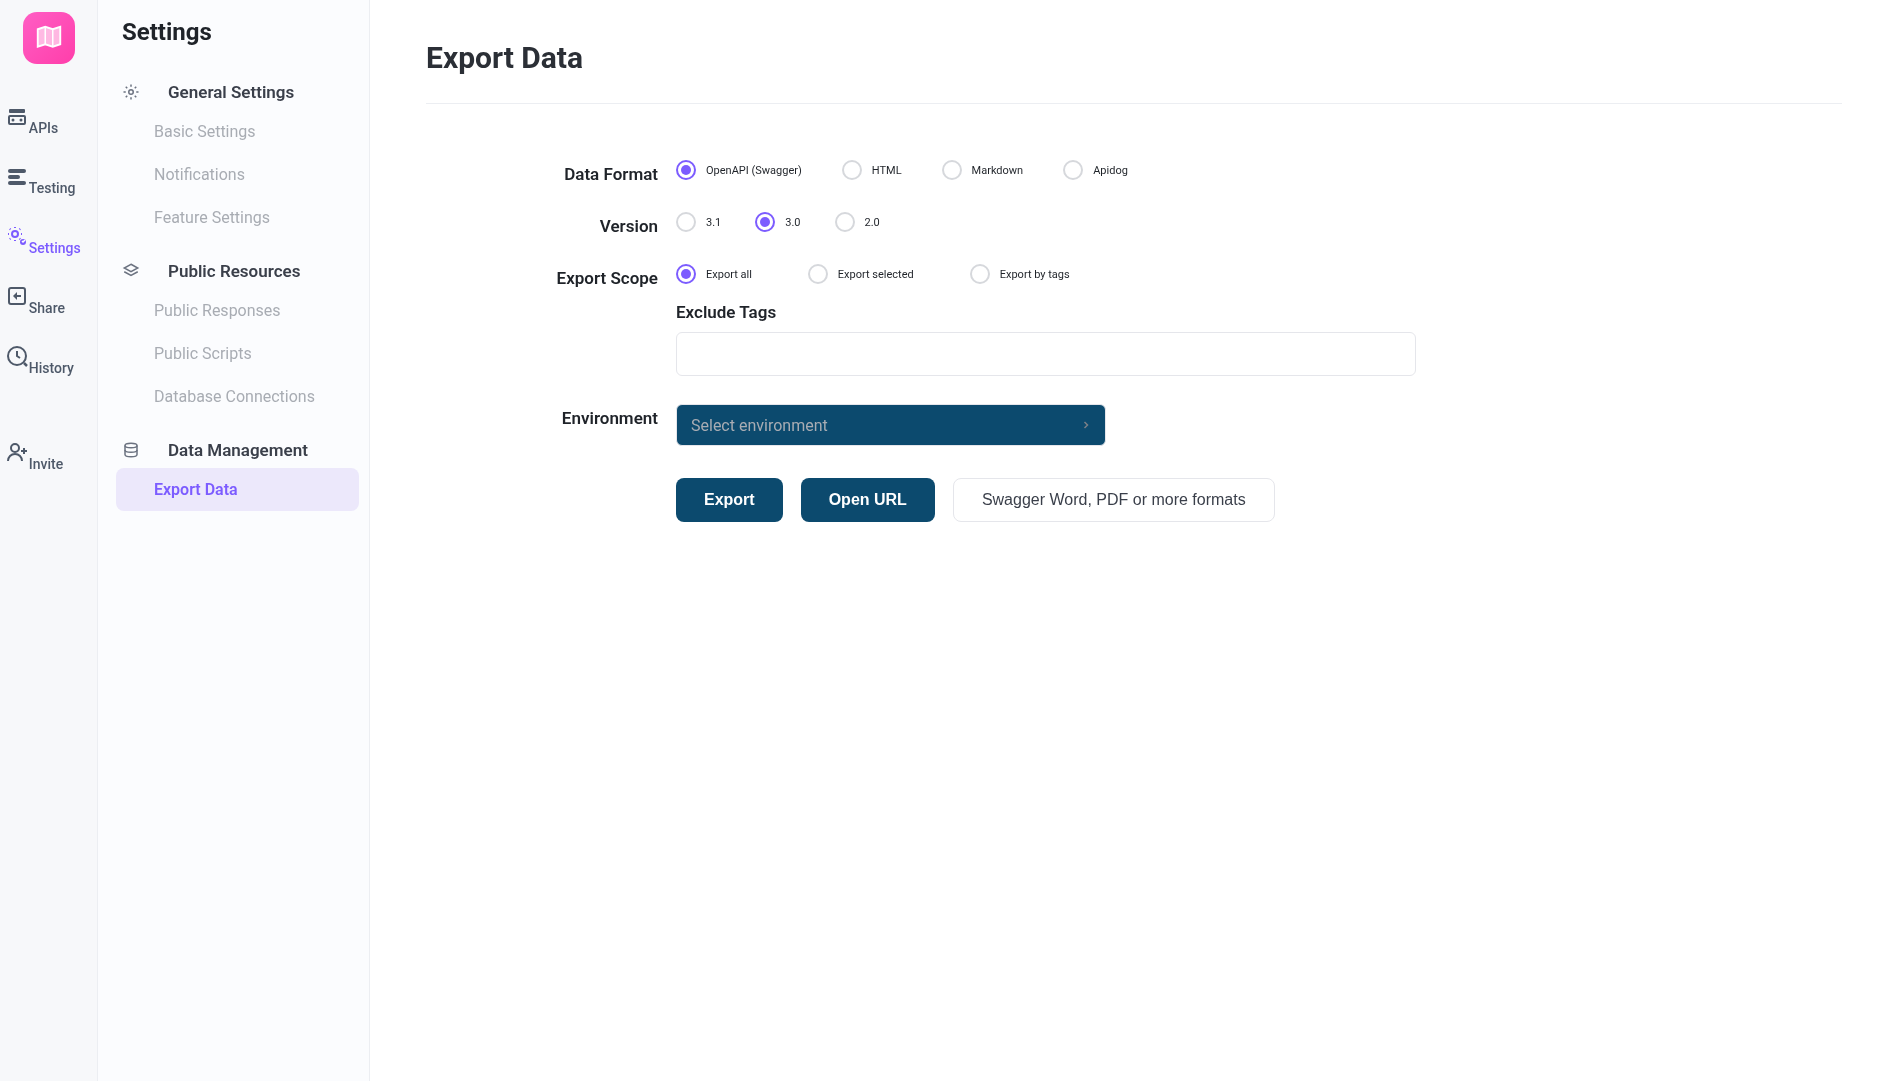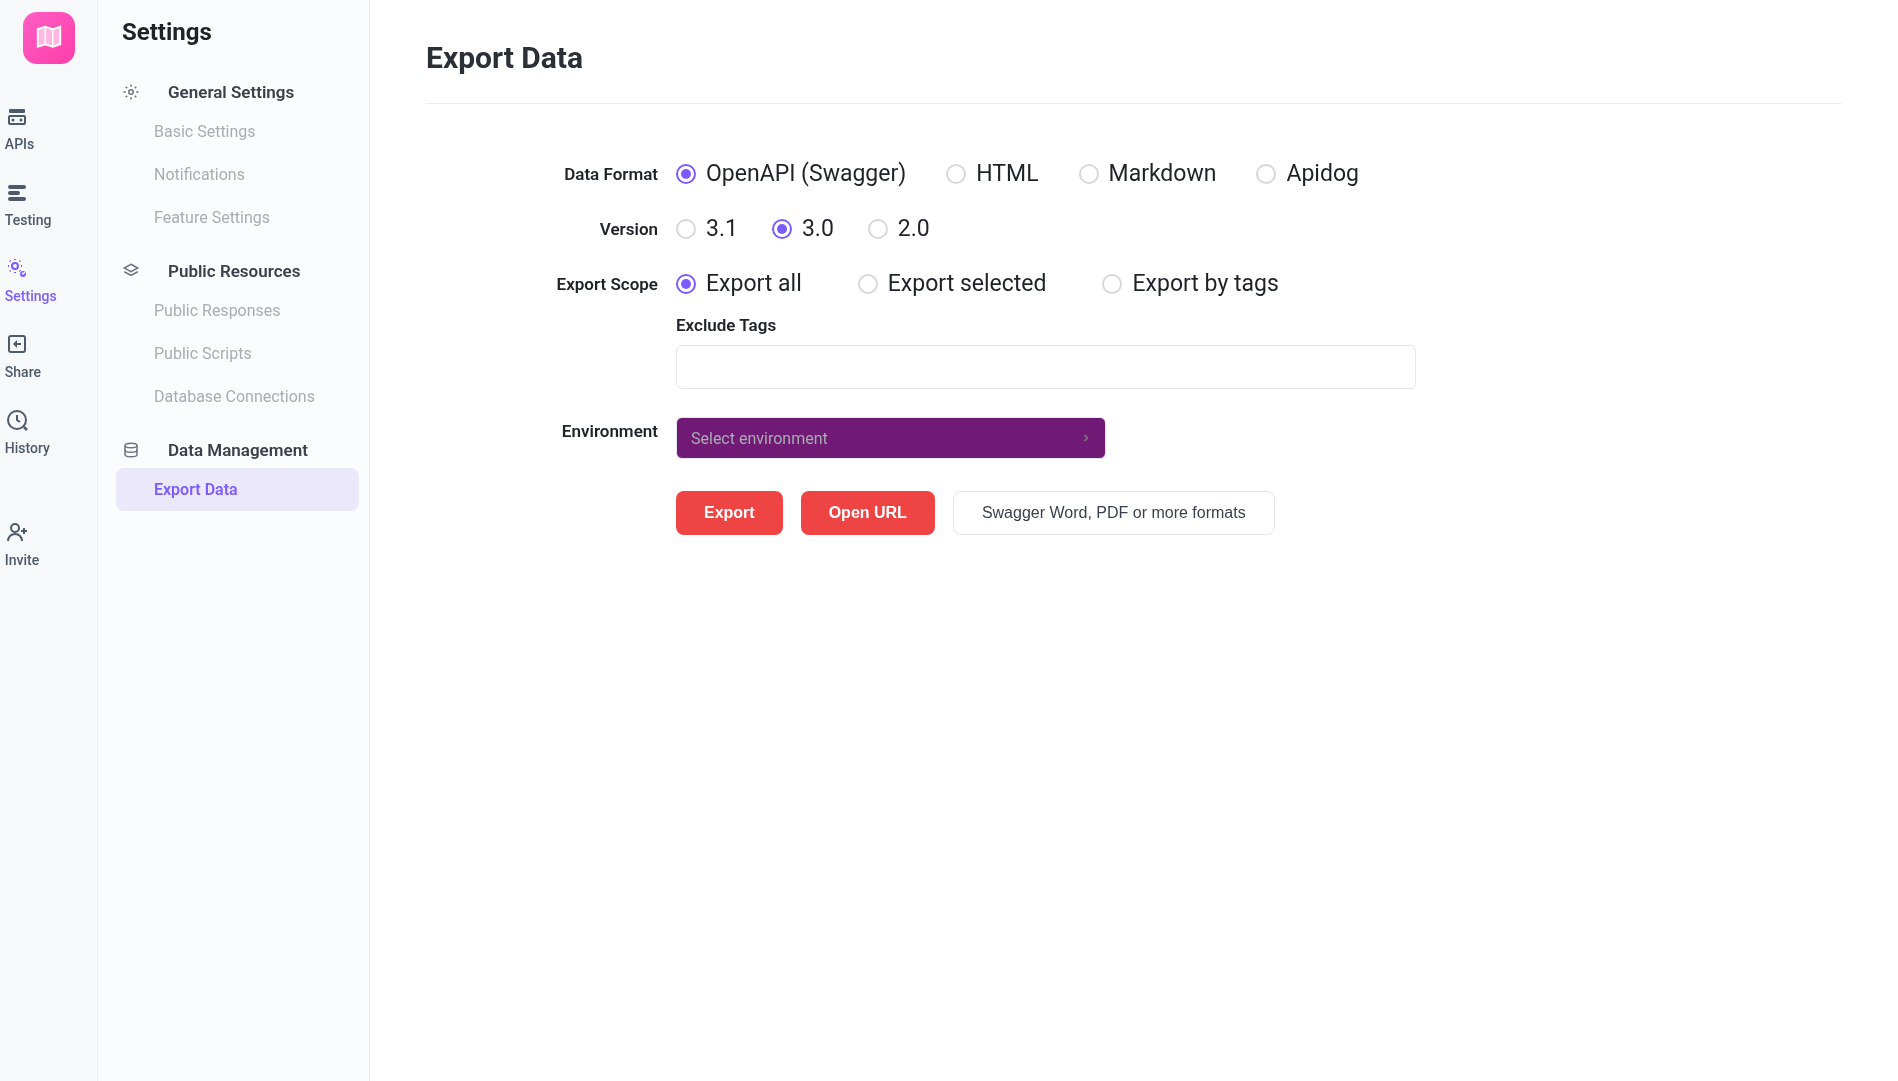--- a/index.html
+++ b/index.html
@@ -28,22 +28,22 @@
       border-radius: 14px;
       background: linear-gradient(135deg, #ff5ec4 0%, #ff3eaa 100%);
       display: flex;
       align-items: center;
       justify-content: center;
       margin-bottom: 26px;
     }
     .rail-item {
       width: 90%;
       display: flex;
-      flex-direction: column;
-      align-items: flex-start;
+      flex-direction: row;
+      align-items: flex-end;
       padding: 14px 0 14px 0;
       cursor: pointer;
       border-radius: 8px;
       color: #4e5969;
     }
     .rail-item .rail-icon {
       width: 24px;
       height: 24px;
       display: flex;
       align-items: center;
@@ -137,21 +137,21 @@
     .form-control {
       flex: 1;
       display: flex;
       flex-direction: column;
     }
     .radio-group { display: flex; gap: 40px; align-items: center; flex-wrap: wrap; }
     .radio-item {
       display: flex;
       align-items: center;
       gap: 10px;
-      font-size: 23px;
+      font-size: 11px;
       color: #1f2329;
       cursor: pointer;
     }
     .radio-circle {
       width: 20px;
       height: 20px;
       border: 2px solid #d6d8dc;
       border-radius: 50%;
       display: flex;
       align-items: center;
@@ -191,21 +191,21 @@
       width: 430px;
     }
     .select-input {
       width: 100%;
       height: 42px;
       border: 1px solid #e5e6eb;
       border-radius: 6px;
       padding: 0 40px 0 14px;
       font-size: 16px;
       color: #a8acb3;
-      background: #701a75;
+      background: #0c4a6e;
       display: flex;
       align-items: center;
       cursor: pointer;
     }
     .select-chevron {
       position: absolute;
       right: 14px;
       top: 50%;
       transform: translateY(-50%);
       color: #7a7f87;
@@ -223,21 +223,21 @@
       padding: 0 28px;
       border-radius: 8px;
       font-size: 16px;
       font-weight: 600;
       cursor: pointer;
       display: flex;
       align-items: center;
       border: none;
     }
     .btn-primary {
-      background: #ef4444;
+      background: #0c4a6e;
       color: #fff;
     }
     .btn-outline {
       background: #fff;
       border: 1px solid #e5e6eb;
       color: #3a3f4a;
       font-weight: 500;
     }
     svg { display: block; }
   </style>

